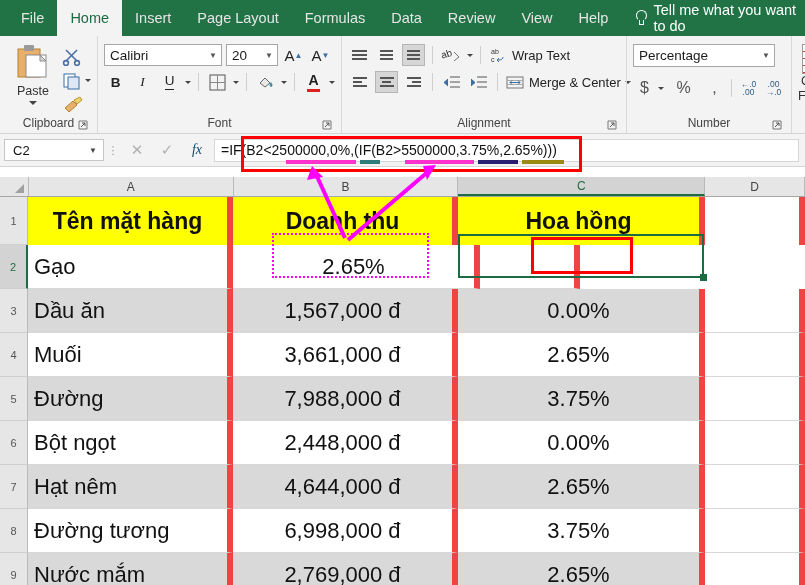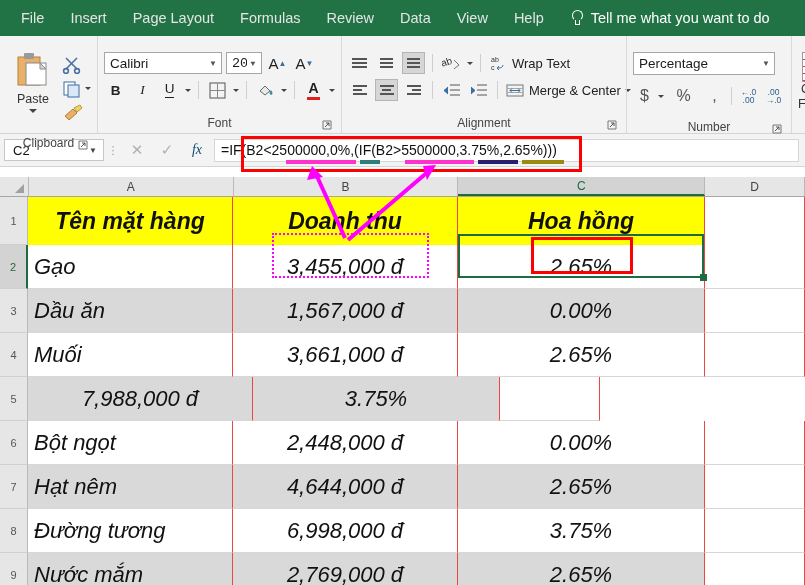--- a/index.html
+++ b/index.html
@@ -30,21 +30,21 @@
   .bulb:after{
     content:"";position:absolute;left:4px;top:10px;width:5px;height:5px;
     border:1.4px solid #fff;border-top:none;box-sizing:border-box;
   }
 
   
   .ribbon{
     height:97px;background:#f3f3f3;border-bottom:1px solid #d4d4d4;
     display:flex;align-items:stretch;position:relative;
   }
-  .group{position:relative;display:flex;flex-direction:column;padding:12px 6px 0 6px;gap:13px;}
+  .group{position:relative;display:flex;flex-direction:column;padding:4px 6px 0 6px;}
   .group + .group{border-left:1px solid #d9d9d9;}
   .group-body{flex:1;display:flex;align-items:flex-start;}
   .group-name{
     text-align:center;font-size:12px;color:#444;padding-bottom:3px;position:relative;
   }
   .dlg{
     position:absolute;right:2px;bottom:2px;width:11px;height:11px;color:#666;font-size:10px;
     line-height:11px;text-align:center;
   }
   .dlg svg{display:block;}
@@ -62,21 +62,21 @@
   .gp-font{width:232px;}
   .font-rows{display:flex;flex-direction:column;gap:5px;padding-top:4px;width:100%;}
   .frow{display:flex;align-items:center;gap:4px;}
   .combo{
     height:22px;border:1px solid #a6a6a6;background:#fff;display:flex;align-items:center;
     padding:0 2px 0 5px;font-size:13.5px;color:#1a1a1a;box-sizing:border-box;
   }
   .combo .cval{flex:1;white-space:nowrap;overflow:hidden;}
   .combo .cdrop{width:12px;text-align:center;color:#555;font-size:8px;}
   .fontname{width:118px;}
-  .fontsize{width:36px;font-family:Liberation Mono, monospace;}
+  .fontsize{width:52px;}
   .btn{
     min-width:23px;height:22px;display:flex;align-items:center;justify-content:center;
     font-size:13.5px;color:#222;cursor:default;box-sizing:border-box;
   }
   .btn.on{background:#d6d6d6;border:1px solid #b5b5b5;}
   .sep{width:1px;height:18px;background:#cfcfcf;margin:0 3px;}
   .growA{position:relative;font-size:15px;}
   .growA sup{font-size:8px;color:#3b6ea5;}
   .u-under{border-bottom:1.4px solid #222;line-height:1;padding-bottom:1px;}
   .redbar{width:13px;height:3.5px;background:#e02020;margin-top:1px;}
@@ -137,24 +137,23 @@
   .ch.sel{background:#d3d3d3;color:#1d6b42;border-bottom:2px solid #1d6b42;}
   .rows{position:relative;}
   .row{display:flex;box-sizing:border-box;}
   .rh{
     width:28px;display:flex;align-items:center;justify-content:center;font-size:11px;color:#555;
     background:#e6e6e6;border-right:1px solid #b9b9b9;border-bottom:1px solid #d0d0d0;
     box-sizing:border-box;
   }
   .rh.sel{background:#d3d3d3;color:#1d6b42;border-right:2px solid #1d6b42;}
   .cell{
-    box-sizing:border-box;border-right:1px solid #ef4444;border-bottom:1px solid #d7d7d7;
+    box-sizing:border-box;border-right:6px solid #ef4444;border-bottom:1px solid #d7d7d7;
     display:flex;align-items:center;font-size:22px;color:#111;padding:0 6px;overflow:hidden;
     white-space:nowrap;
-    font-style:italic;
   }
   .cell.a{justify-content:flex-start;}
   .cell.num{justify-content:center;}
   .hdr1 .cell{background:#ffff00;font-weight:bold;font-size:23px;justify-content:center;border-bottom:none;}
   .band{background:#d9d9d9;}
   .plain{background:#ffffff;}
 
   
   .ov{position:absolute;pointer-events:none;}
   .redbox-formula{
@@ -175,34 +174,37 @@
 </style>
 </head>
 <body>
 
 <div class="app">
 
   <div class="tabstrip">
     <div class="tab">
         <span>File</span>
       </div>
+    <div class="tab active">
+        <span>Home</span>
+      </div>
     <div class="tab">
         <span>Insert</span>
       </div>
     <div class="tab">
         <span>Page Layout</span>
       </div>
     <div class="tab">
         <span>Formulas</span>
       </div>
     <div class="tab">
+        <span>Data</span>
+      </div>
+    <div class="tab">
         <span>Review</span>
-      </div>
-    <div class="tab">
-        <span>Data</span>
       </div>
     <div class="tab">
         <span>View</span>
       </div>
     <div class="tab">
         <span>Help</span>
       </div>
     <div class="tellme">
       <span class="bulb"></span>
       <span>Tell me what you want to do</span>
@@ -532,23 +534,20 @@
           </div>
       </div>
 
       <div class="row" style="height:44px">
         <div class="rh sel">
             <span>2</span>
           </div>
         <div class="cell a plain" style="width:205px">
             <span>Gạo</span>
           </div>
-        <div class="cell num plain" style="width:225px">
-            <span>3,455,000 đ</span>
-          </div>
         <div class="cell num plain" style="width:247px">
             <span>2.65%</span>
           </div>
         <div class="cell plain" style="width:100px">
             <span></span>
           </div>
       </div>
 
       <div class="row" style="height:44px">
         <div class="rh">
@@ -582,20 +581,23 @@
             <span>2.65%</span>
           </div>
         <div class="cell plain" style="width:100px">
             <span></span>
           </div>
       </div>
 
       <div class="row" style="height:44px">
         <div class="rh">
             <span>5</span>
+          </div>
+        <div class="cell a band" style="width:205px">
+            <span>Đường</span>
           </div>
         <div class="cell num band" style="width:225px">
             <span>7,988,000 đ</span>
           </div>
         <div class="cell num band" style="width:247px">
             <span>3.75%</span>
           </div>
         <div class="cell plain" style="width:100px">
             <span></span>
           </div>

